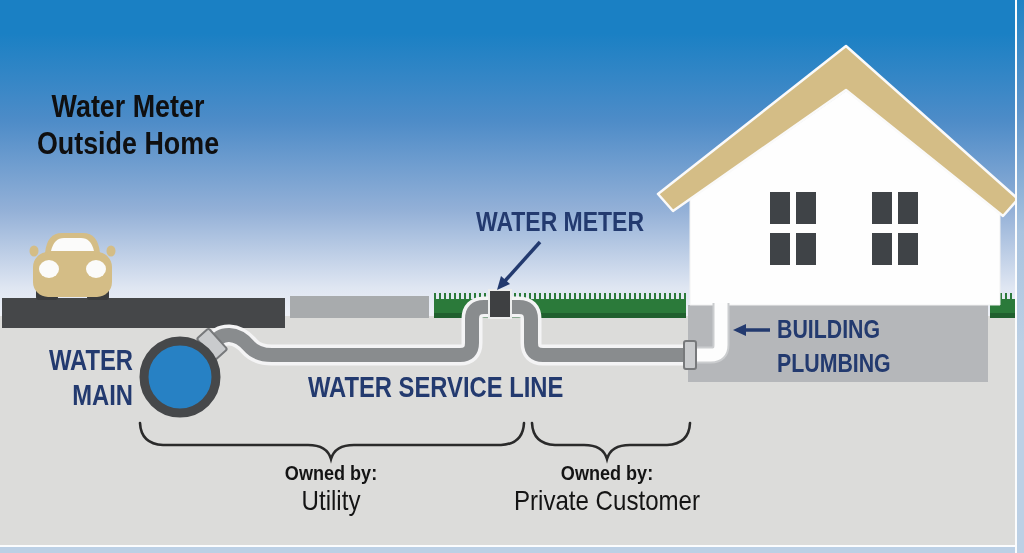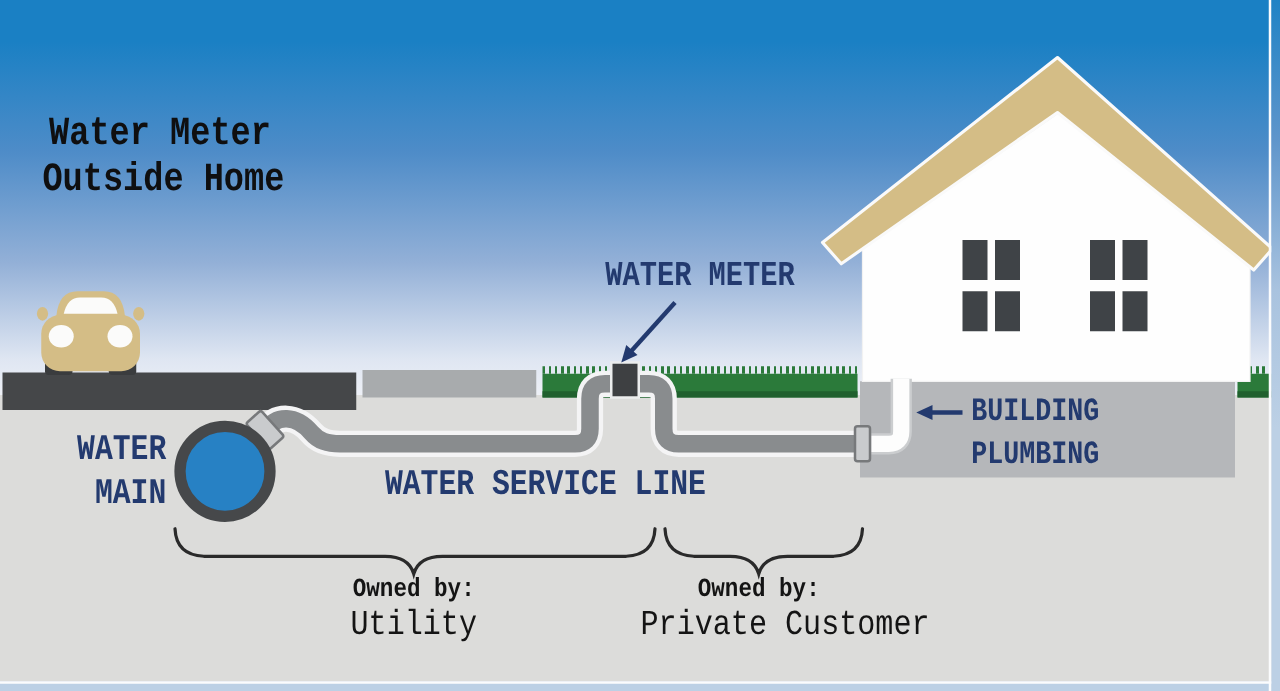--- a/index.html
+++ b/index.html
@@ -1,18 +1,18 @@
 <!DOCTYPE html>
 <html><head>
 <meta charset="utf-8">
 <style>
   html,body{margin:0;padding:0;background:#fff;}
   #stage{
     position:relative;width:1024px;height:553px;overflow:hidden;
-    font-family:Liberation Mono, monospace;
+    font-family:Liberation Sans, sans-serif;
     background:linear-gradient(180deg,#1a80c4 0%,#1a80c4 6%,#4e8cc8 22%,#93b0d7 38%,#dfe6f2 52%,#f0f2f7 58%,#f4f4f6 100%);
   }
   .abs{position:absolute;}
   .ground{left:0;top:316px;width:1024px;height:237px;background:#dcdcda;}
   .road{left:2px;top:298px;width:283px;height:30px;background:#454749;}
   .sidewalk{left:290px;top:296px;width:139px;height:22px;background:#a8abad;}
   .foundation{left:688px;top:305px;width:300px;height:77px;background:#b5b7ba;}
   .grass{top:299px;height:19px;background:#2b7a3a;}
   .grass::before{content:"";position:absolute;top:-6px;left:0;right:0;height:6px;
     background:repeating-linear-gradient(90deg,#2b7a3a 0 2px,transparent 2px 5px);}

